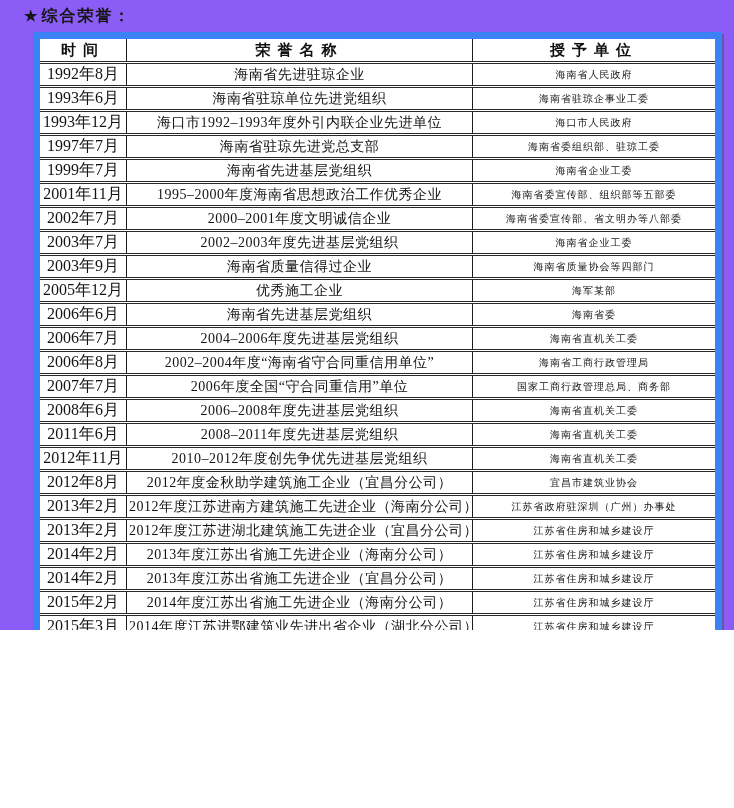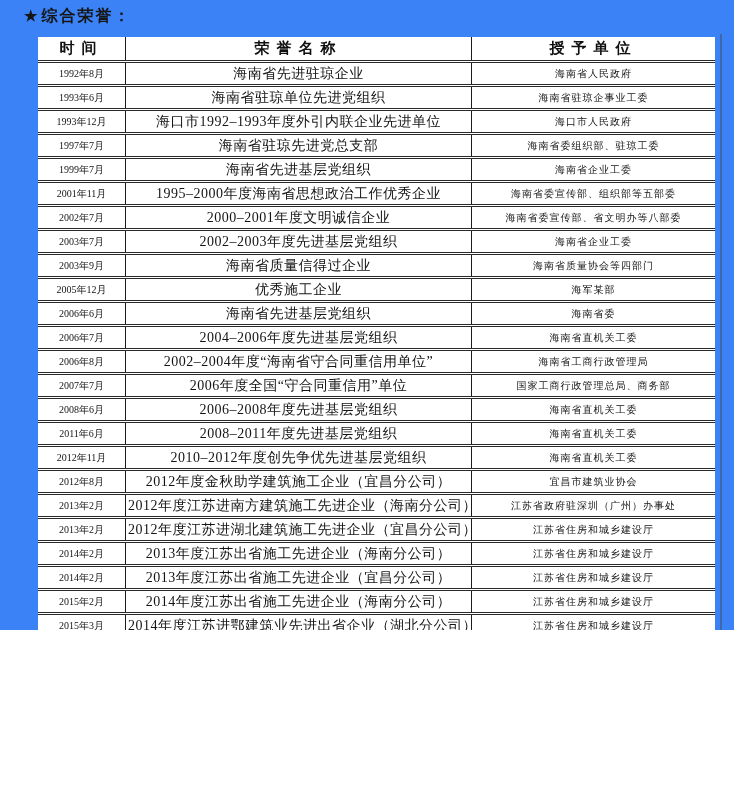--- a/index.html
+++ b/index.html
@@ -9,41 +9,41 @@
     width: 734px;
     height: 808px;
     font-family: "Liberation Serif", "DejaVu Serif", serif;
     color: #141414;
   }
   .page {
     width: 734px;
     height: 630px;
     box-sizing: border-box;
     padding: 4px 0 0 24px;
-    background: #3b82f6;
+    background: #8b5cf6;
     overflow: hidden;
   }
   .title {
     font-size: 16px;
     font-weight: bold;
     letter-spacing: 2px;
     margin: 2px 0 5px 0;
     color: #161616;
     white-space: nowrap;
   }
   .title .star {
     margin-right: 2px;
     font-size: 15px;
   }
   table.honors {
     width: 682px;
     margin-left: 9px;
     border-collapse: collapse;
     table-layout: fixed;
-    border: 5px solid #3b82f6;
+    border: 7px solid #3b82f6;
     box-shadow: 2px 2px 0 rgba(70,70,70,0.45);
     background: #fff;
   }
   col.c-date  { width: 90px; }
   col.c-honor { width: 346px; }
   col.c-unit  { width: 246px; }
   th, td {
     border-left: 1px solid #1c1c1c;
     border-right: 1px solid #1c1c1c;
     border-top: 3px double #2a2a2a;
@@ -57,21 +57,21 @@
   }
   th {
     height: 27px;
     font-size: 15px;
     font-weight: bold;
     letter-spacing: 7px;
     color: #101010;
   }
   td { height: 24px; }
   td.date {
-    font-size: 10px;
+    font-size: 16px;
     letter-spacing: 0;
     font-family: "Liberation Serif", serif;
   }
   td.honor {
     font-size: 14px;
     letter-spacing: 0.5px;
   }
   td.unit {
     font-size: 10px;
     letter-spacing: 1px;

